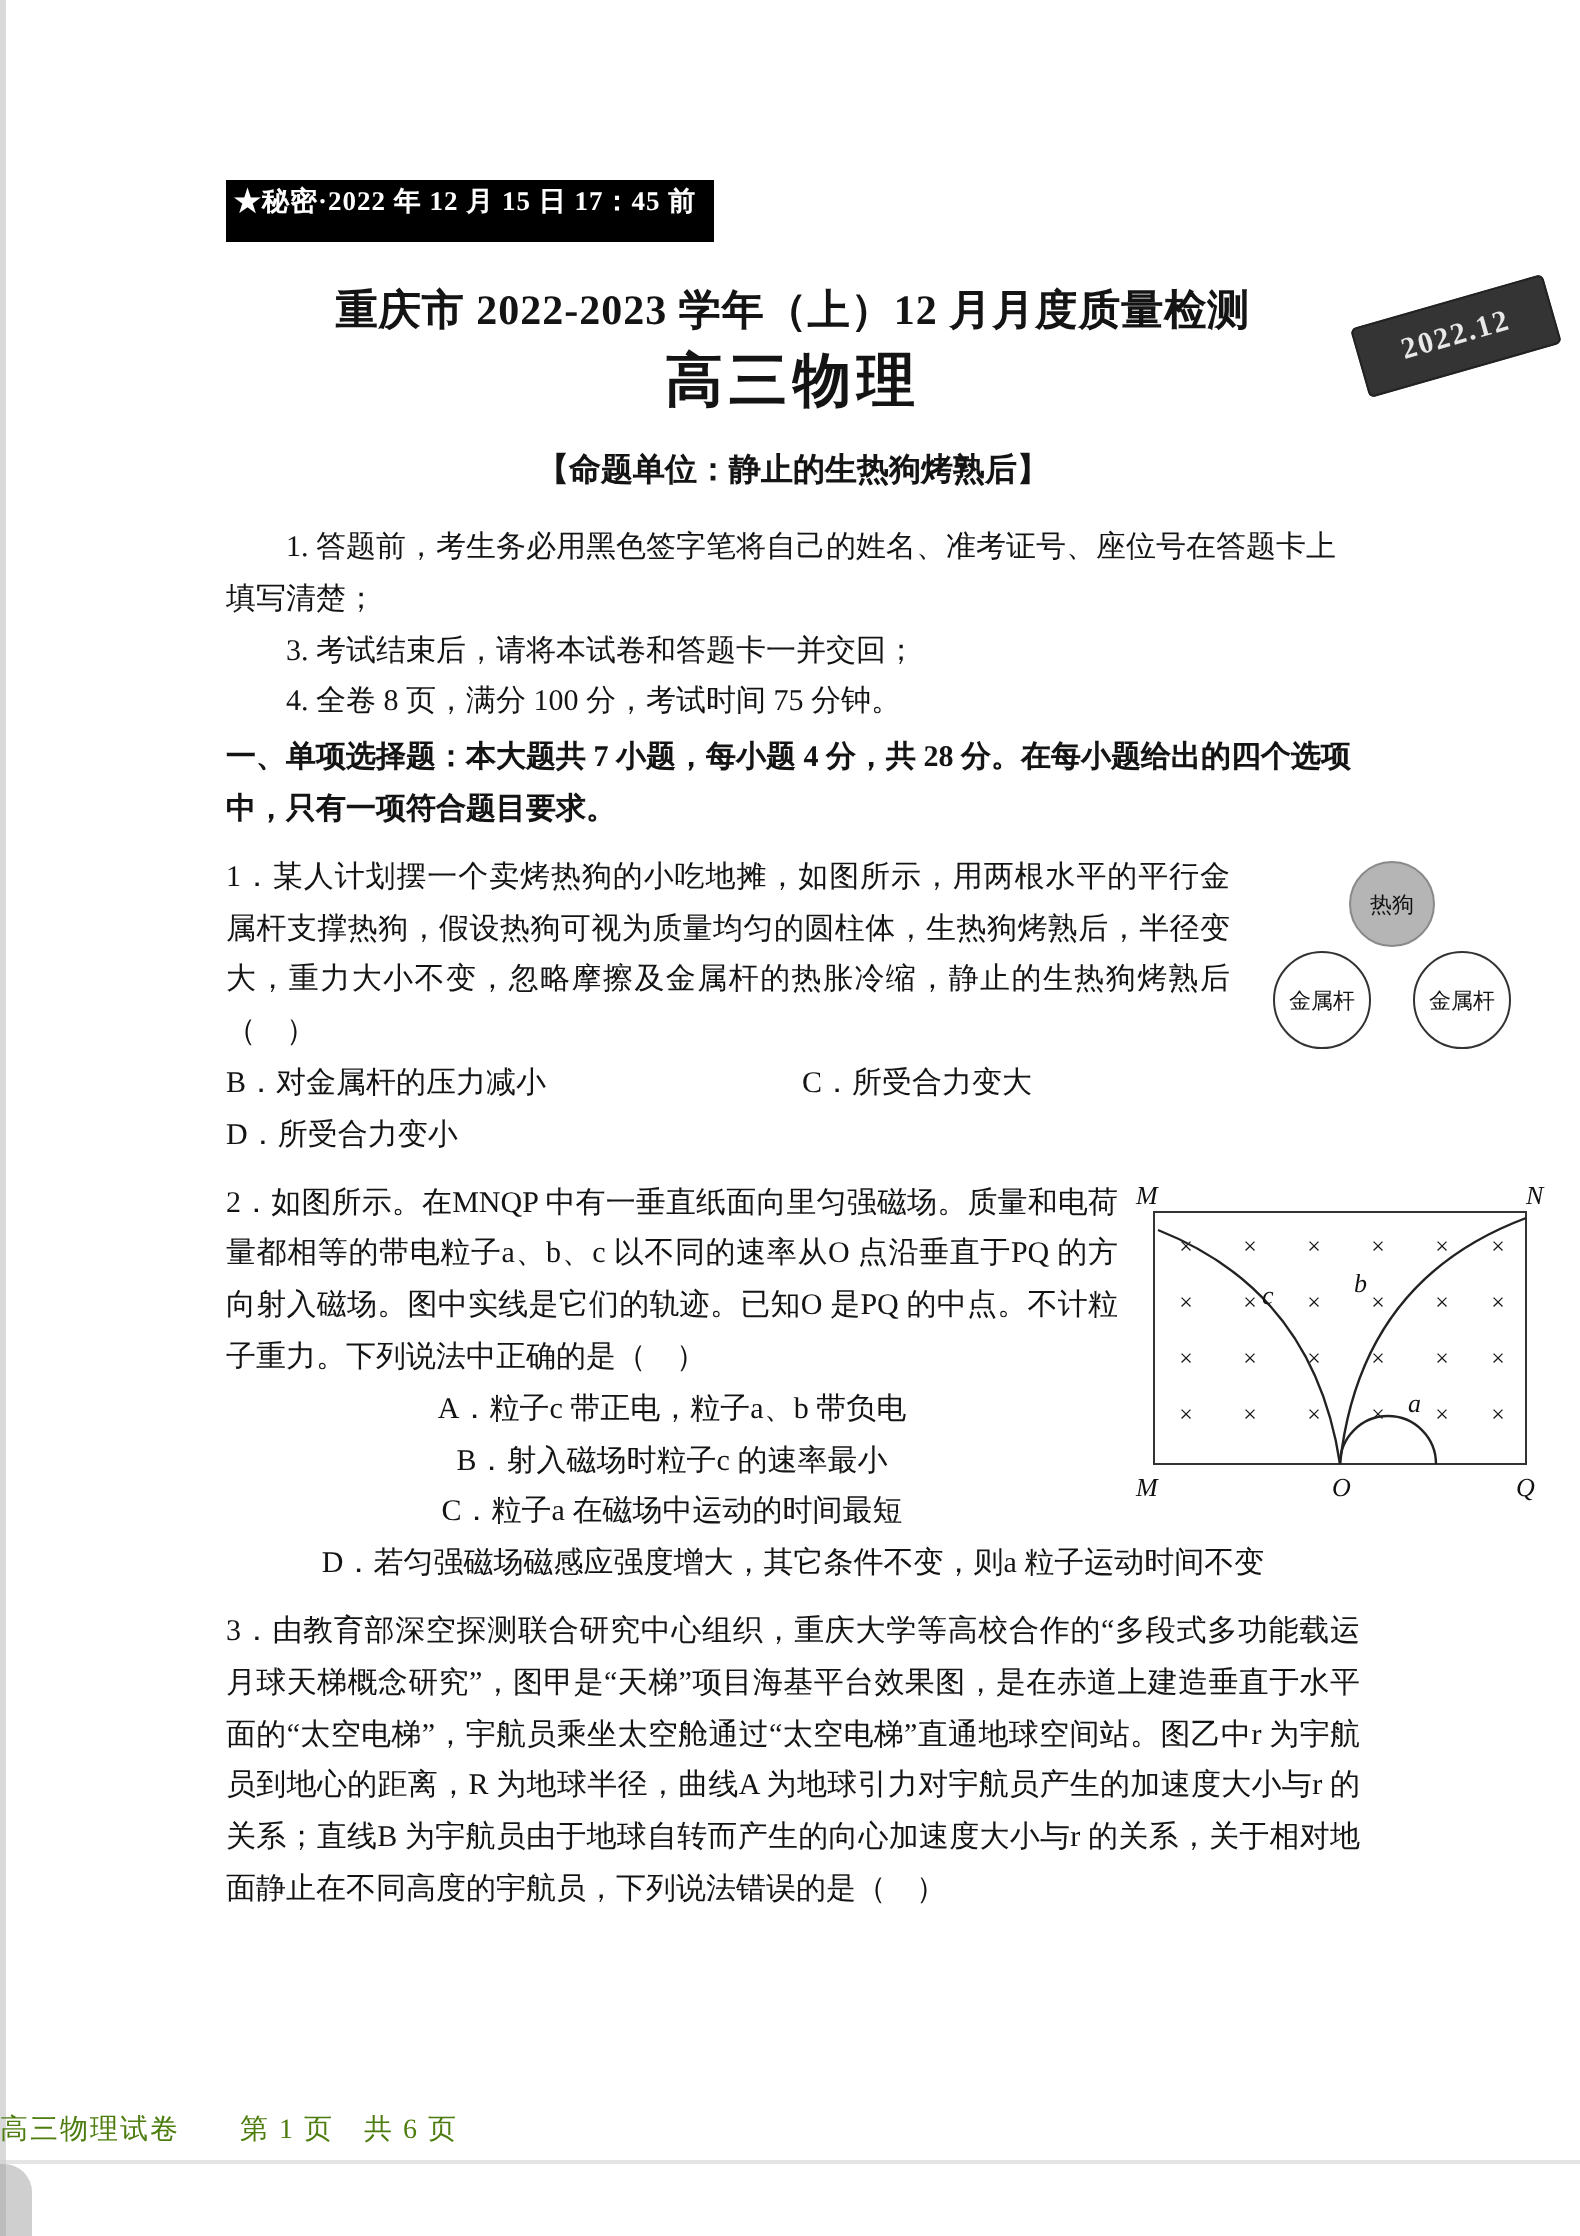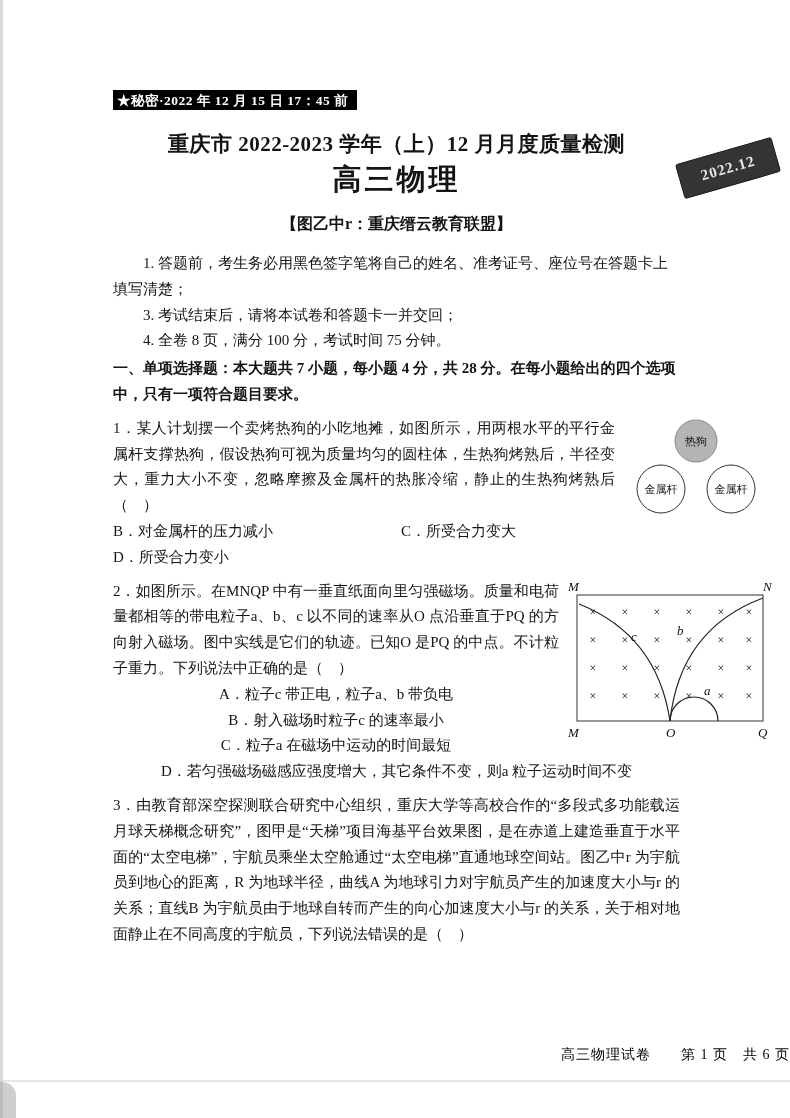--- a/index.html
+++ b/index.html
@@ -11,21 +11,21 @@
   }
   .edge-left { position:absolute; left:0; top:0; width:3px; height:100%; background:#d9d9d9; }
   .scan-line { position:absolute; left:0; right:0; top:1080px; height:2px; background:#cfcfcf; opacity:.55; }
   .scan-smudge { position:absolute; left:0; bottom:0; width:16px; height:36px; background:#9f9f9f; opacity:.5; border-top-right-radius:14px; }
 
   .content { position:absolute; left:113px; top:90px; width:567px; }
 
   .secret-banner {
     display:inline-block; background:#000; color:#fff;
     font-size:13.5px; font-weight:bold; letter-spacing:.5px;
-    padding:2px 9px 0 4px;
+    padding:2px 9px 11px 4px;
   }
   .title { text-align:center; font-size:21px; font-weight:bold; margin-top:20px; letter-spacing:.5px; }
   .subtitle { text-align:center; font-size:29px; font-weight:bold; margin-top:2px; letter-spacing:3px; }
   .unit { text-align:center; font-size:16px; font-weight:bold; margin-top:14px; }
 
   .stamp {
     position:absolute; top:150px; right:12px; width:100px; height:36px;
     background:#343434; color:#e8e8e8; transform:rotate(-16deg);
     display:flex; align-items:center; justify-content:center;
     font-size:15px; font-weight:bold; letter-spacing:1px; border-radius:3px;
@@ -41,22 +41,22 @@
   .qtext { text-align:justify; }
 
   .figure-q1 { float:right; width:150px; height:104px; margin:2px -95px 2px 10px; }
   .figure-q2 { float:right; width:208px; height:164px; margin:0 -95px 4px 8px; }
 
   .opts-grid { display:grid; grid-template-columns:288px auto; }
   .opts-list .opt { display:block;text-align:center; }
   .clear { clear:both; }
 
   .footer {
-    position:absolute; left:0; width:100%; bottom:54px;
-    text-align:right; font-size:14px; color:#000000; letter-spacing:1px;
+    position:absolute; left:0; width:100%; bottom:44px;
+    text-align:left; font-size:14px; color:#4d7c0f; letter-spacing:1px;
   }
 
   svg text { font-family:"Liberation Serif","DejaVu Serif",serif; fill:#111; }
   .fieldmark { font-size:12px; text-anchor:middle; }
   .cl { font-size:13px; font-style:italic; }
   .tl { font-size:13px; font-style:italic; }
   .traj { fill:none; stroke:#222; stroke-width:1.2; }
   .rect-border { fill:none; stroke:#333; stroke-width:1; }
   .circle-rod { fill:#ffffff; stroke:#333; stroke-width:1; }
   .circle-hotdog { fill:#b5b5b5; stroke:#8a8a8a; stroke-width:1; }
@@ -73,21 +73,21 @@
   <div class="stamp">
     <span>2022.12</span>
   </div>
 
   <div class="content">
 
     <div class="secret-banner">★秘密·2022 年 12 月 15 日 17：45 前</div>
 
     <h1 class="title">重庆市 2022-2023 学年（上）12 月月度质量检测</h1>
     <h2 class="subtitle">高三物理</h2>
-    <div class="unit">【图乙中r：重庆缙云教育联盟】</div>
+    <div class="unit">【命题单位：静止的生热狗烤熟后】</div>
 
     <div class="notes">
       <p class="note">1. 答题前，考生务必用黑色签字笔将自己的姓名、准考证号、座位号在答题卡上填写清楚；</p>
       <p class="note">3. 考试结束后，请将本试卷和答题卡一并交回；</p>
       <p class="note">4. 全卷 8 页，满分 100 分，考试时间 75 分钟。</p>
     </div>
 
     <div class="section-heading">一、单项选择题：本大题共 7 小题，每小题 4 分，共 28 分。在每小题给出的四个选项中，只有一项符合题目要求。</div>
 
     

